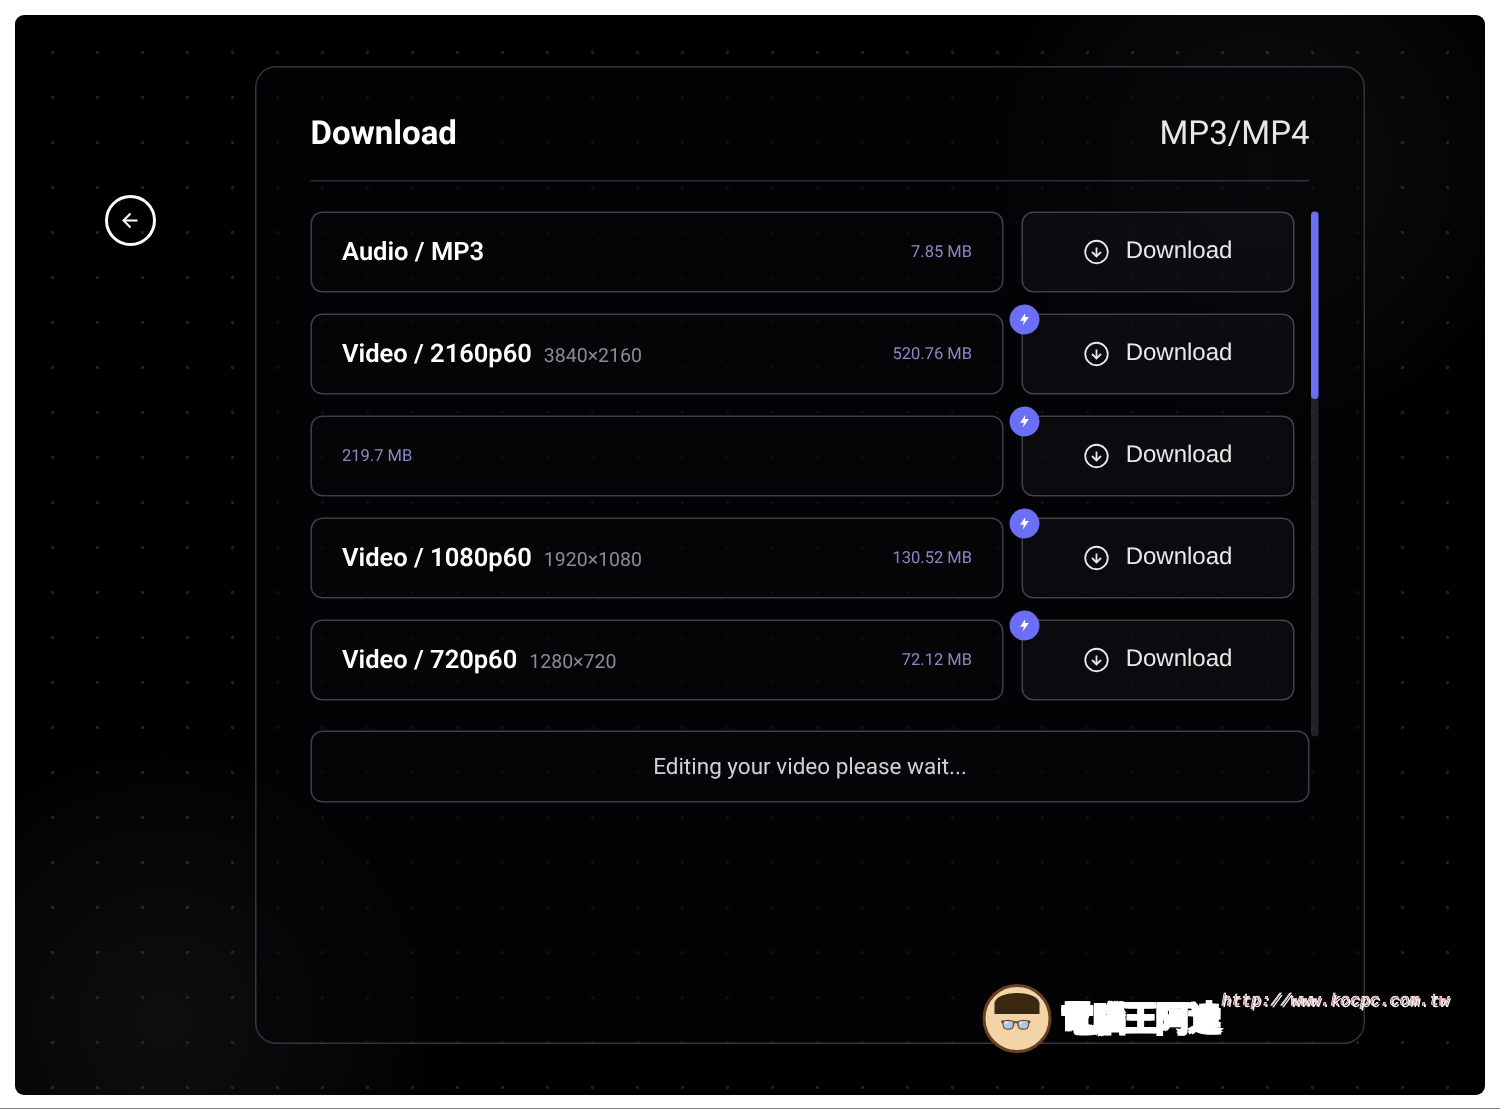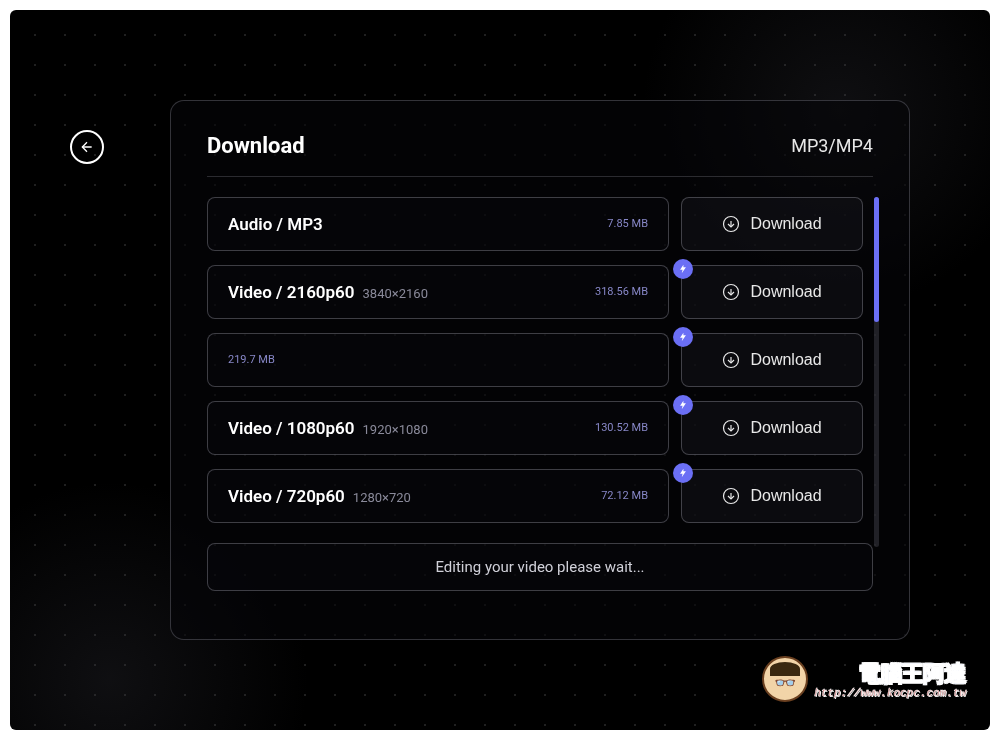--- a/index.html
+++ b/index.html
@@ -59,21 +59,21 @@
     .back-button svg {
       width: 16px;
       height: 16px;
       stroke: #fff;
       fill: none;
       stroke-width: 2;
     }
 
     .modal {
       width: 740px;
-      height: 540px;
+      height: 652px;
       border: 1px solid rgba(100,100,110,0.5);
       border-radius: 14px;
       background: rgba(5,5,8,0.6);
       padding: 32px 36px 26px 36px;
       position: relative;
       z-index: 5;
       margin-left: 80px;
     }
 
     .modal-header {
@@ -86,21 +86,21 @@
     }
 
     .modal-title {
       color: #fff;
       font-size: 22px;
       font-weight: 700;
     }
 
     .modal-format {
       color: #e8e8e8;
-      font-size: 18px;
+      font-size: 22px;
       font-weight: 400;
     }
 
     .download-list {
       display: flex;
       flex-direction: column;
       gap: 14px;
       position: relative;
       padding-right: 10px;
     }
@@ -257,22 +257,21 @@
       content: '👓';
       position: absolute;
       top: 14px;
       left: 50%;
       transform: translateX(-50%);
       font-size: 18px;
     }
 
     .watermark-text {
       display: flex;
-      flex-direction: column;
-      text-align: right;
+      flex-direction: row;
     }
 
     .watermark-title {
       font-size: 22px;
       font-weight: 700;
       color: #3a5fc8;
       -webkit-text-stroke: 1px #fff;
       text-shadow: 1px 1px 0 #fff, -1px -1px 0 #fff, 1px -1px 0 #fff, -1px 1px 0 #fff;
       letter-spacing: -0.5px;
     }
@@ -345,21 +344,21 @@
           </button>
         </div>
       </div>
 
       <div class="download-row">
         <div class="info-box">
           <div class="info-left">
             <span class="info-title">Video / 2160p60</span>
             <span class="info-res">3840×2160</span>
           </div>
-          <span class="info-size">318.56 MB</span>
+          <span class="info-size">520.76 MB</span>
         </div>
         <div class="download-btn-wrap">
           <div class="badge">
             <svg viewBox="0 0 24 24">
                 <path d="M13 2 L5 14 L11 14 L9 22 L19 8 L13 8 Z"></path>
               </svg>
           </div>
           <button class="download-btn">
             <svg viewBox="0 0 24 24">
               <circle cx="12" cy="12" r="10"></circle>

